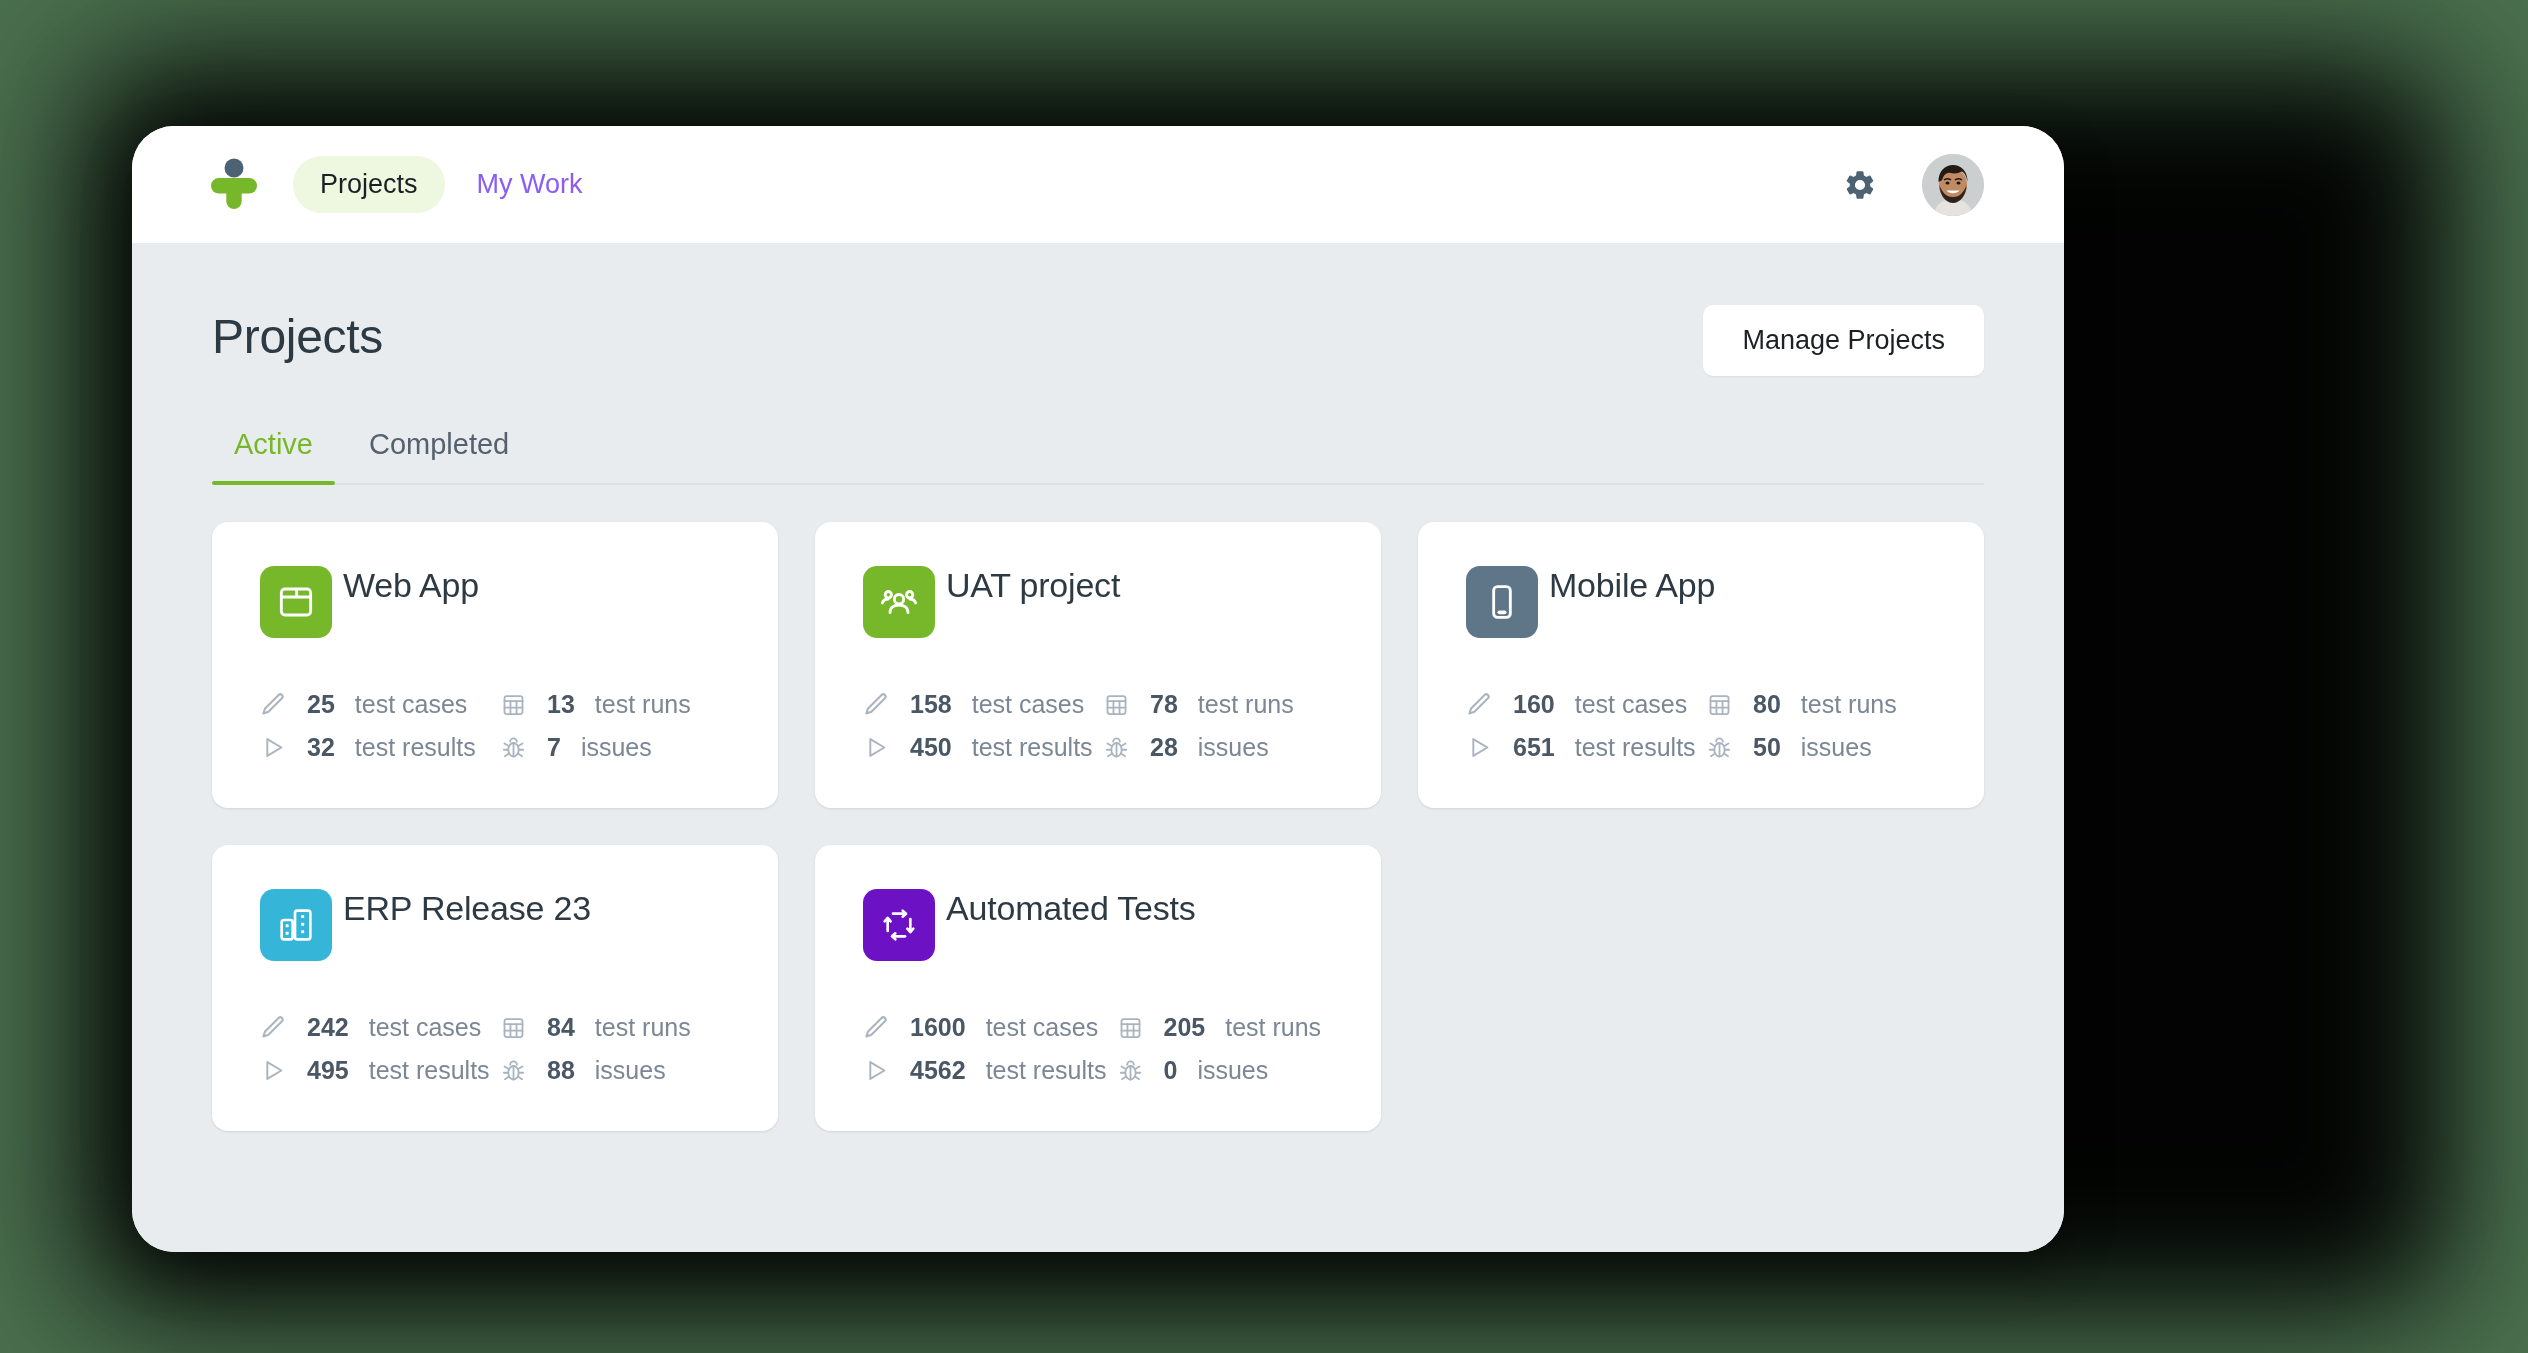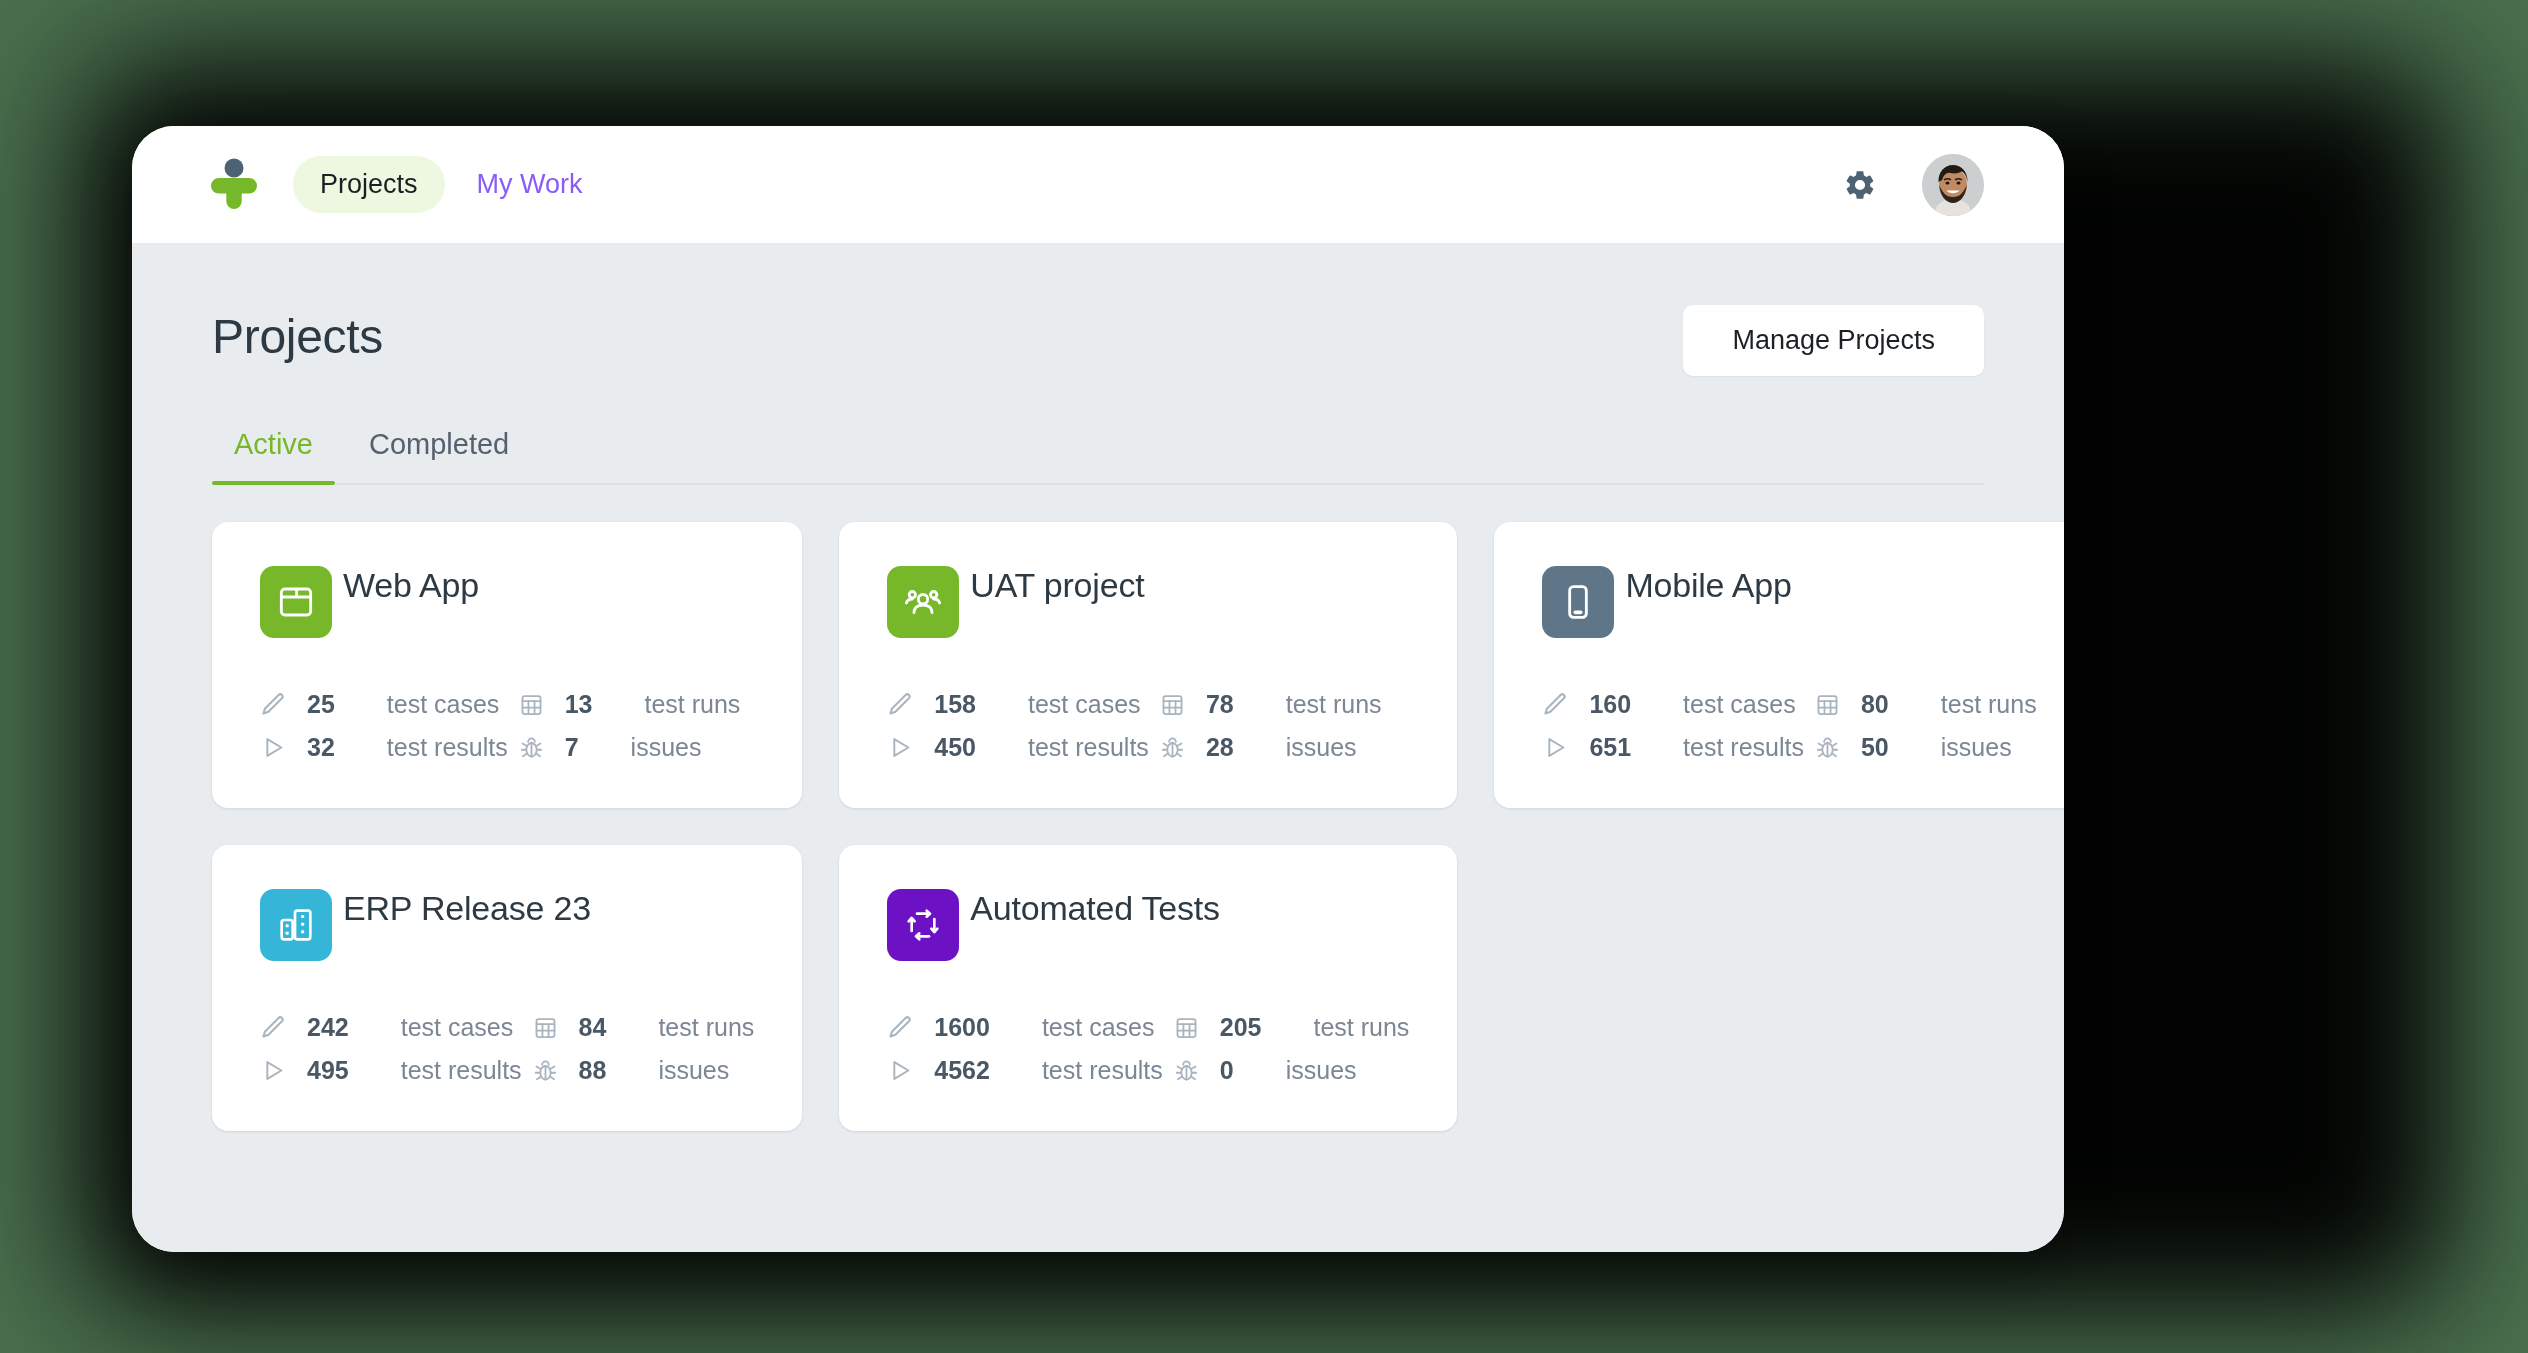--- a/index.html
+++ b/index.html
@@ -149,21 +149,21 @@
     font-weight: 400;
     letter-spacing: -0.3px;
     line-height: 1;
     padding-top: 8px;
   }
 
   .manage-btn {
     background: #ffffff;
     border: none;
     border-radius: 10px;
-    padding: 20px 49px;
+    padding: 20px 39px;
     font-size: 27px;
     color: #1c2024;
     font-family: inherit;
     cursor: pointer;
     box-shadow: 0 1px 2px rgba(16,24,40,0.06);
     white-space: nowrap;
   }
 
   .tabs {
     margin-top: 52px;
@@ -264,21 +264,20 @@
     color: #a9b4bf;
   }
 
   .stat .stat-value {
     color: #4a5765;
     font-weight: bold;
   }
 
   .stat .stat-label {
     color: #7b8794;
-    margin-left: 32px;
   }
 </style>
 </head>
 <body>
 
 <div id="scene">
   <div id="shadow-layer2"></div>
   <div id="shadow-layer"></div>
 
   <div id="app-window">

